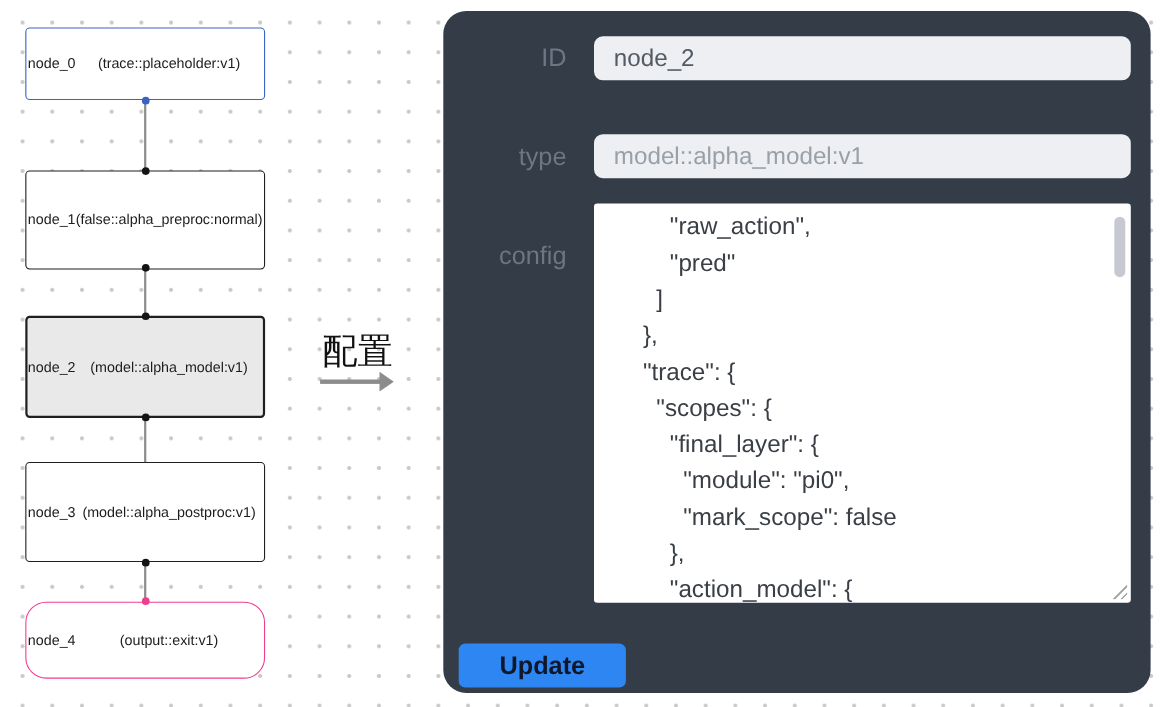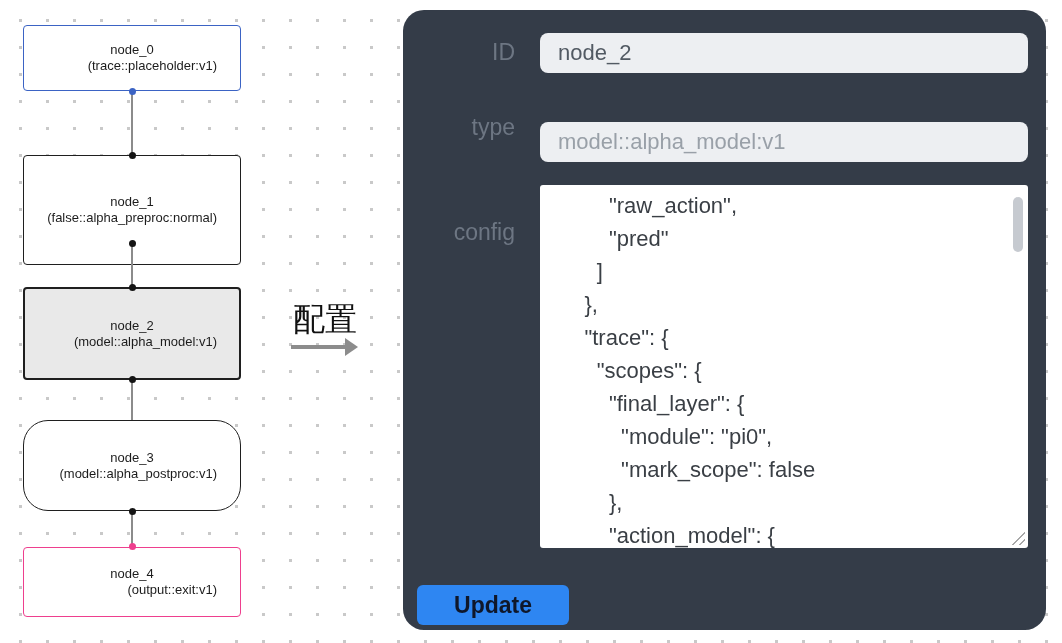--- a/index.html
+++ b/index.html
@@ -8,28 +8,28 @@
     font-family:"Liberation Sans",sans-serif;
     background-color:#ffffff;
     background-image:radial-gradient(circle,#c9c9c9 1.7px,transparent 2px);
     background-size:27px 27px;
     background-position:7px 7px;
   }
   
   .node{
     position:absolute;left:23px;width:218px;
     background:#ffffff;border:1.5px solid #1f1f1f;border-radius:4px;
-    display:flex;flex-direction:column;align-items:center;justify-content:center;
-    box-sizing:border-box;text-align:right;color:#1c1c1c;
+    display:flex;align-items:center;justify-content:center;
+    box-sizing:border-box;text-align:center;color:#1c1c1c;
   }
   .node .title{font-size:13px;line-height:16px;}
   .node .subtitle{font-size:13px;line-height:16px;width:170px;word-break:break-all;}
   .node-input{border-color:#3b63c4;}
   .node-selected{background:#e9e9e9;border-width:2px;}
-  .node-output{border-color:#ee3f8e;}
+  .node-output{border-color:#ee3f8e;border-radius:19px;}
   .connector{position:absolute;left:131px;width:1.5px;background:#8b8b8b;}
   .dot{position:absolute;width:7px;height:7px;border-radius:50%;}
   .dot-blue{background:#3b63c4;}
   .dot-black{background:#141414;}
   .dot-pink{background:#ee3f8e;}
   
   .arrow-label{position:absolute;left:293px;top:298px;font-size:32px;color:#111;}
   .arrow{position:absolute;left:291px;top:338px;width:72px;height:18px;}
   .arrow .shaft{position:absolute;left:0;top:7px;width:56px;height:4px;background:#8c8c8c;}
   .arrow .head{position:absolute;left:54px;top:0;width:0;height:0;
@@ -79,35 +79,35 @@
 
 <div>
 
   <div class="node node-input" style="top:25px;height:66px;">
     <div class="title">node_0</div>
     <div class="subtitle">(trace::placeholder:v1)</div>
   </div>
 
   <div class="connector" style="top:91px;height:64px;"></div>
 
-  <div class="node" style="top:155px;height:110px;">
+  <div class="node" style="top:155px;height:90px;">
     <div class="title">node_1</div>
     <div class="subtitle">(false::alpha_preproc:normal)</div>
   </div>
 
   <div class="connector" style="top:243px;height:44px;"></div>
 
   <div class="node node-selected" style="top:287px;height:93px;">
     <div class="title">node_2</div>
     <div class="subtitle">(model::alpha_model:v1)</div>
   </div>
 
   <div class="connector" style="top:380px;height:40px;"></div>
 
-  <div class="node" style="top:420px;height:91px;border-radius:25px;">
+  <div class="node" style="top:420px;height:91px;">
     <div class="title">node_3</div>
     <div class="subtitle">(model::alpha_postproc:v1)</div>
   </div>
 
   <div class="connector" style="top:511px;height:36px;"></div>
 
   <div class="node node-output" style="top:547px;height:70px;">
     <div class="title">node_4</div>
     <div class="subtitle">(output::exit:v1)</div>
   </div>
@@ -125,21 +125,21 @@
 <div class="arrow">
   <div class="shaft"></div>
   <div class="head"></div>
 </div>
 
 <div class="panel">
 
   <div class="field-label" style="top:29px;">ID</div>
   <input class="text-input id-input" style="top: 23px;" type="text" value="node_2">
 
-  <div class="field-label" style="top:104px;">type</div>
+  <div class="field-label" style="top:119px;">type</div>
   <input class="text-input type-input" style="top: 101px;" type="text" value="model::alpha_model:v1">
 
   <div class="field-label" style="top:190px;margin-top:19px;">config</div>
   <div class="config-box">
     <pre>        "raw_action",
         "pred"
       ]
     },
     "trace": {
       "scopes": {

